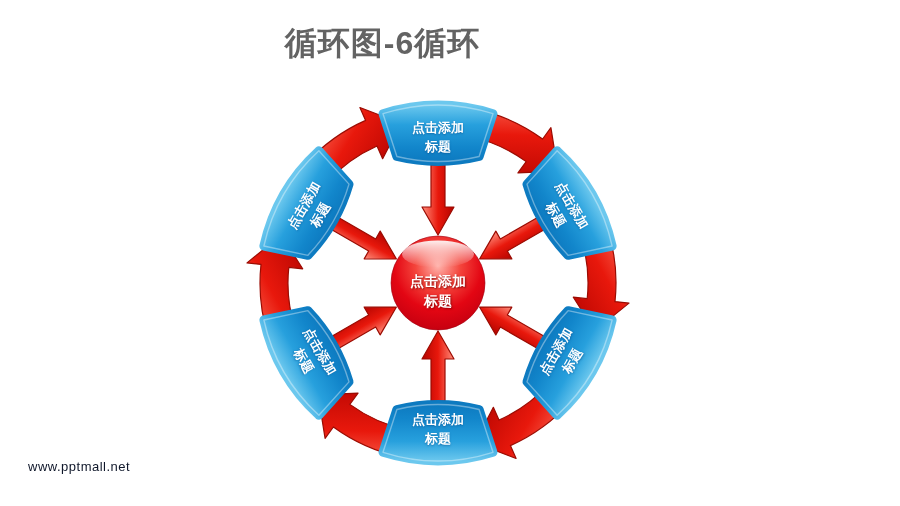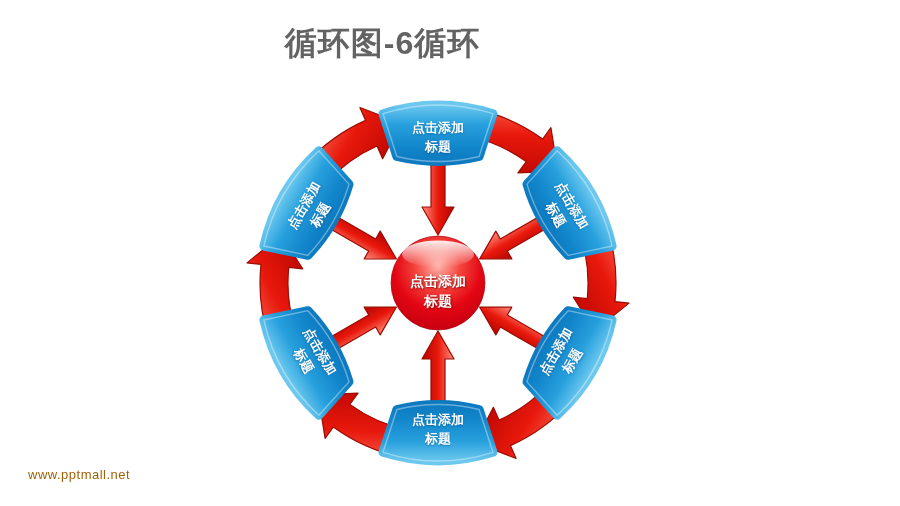--- a/index.html
+++ b/index.html
@@ -9,22 +9,22 @@
   }
   .slide-title{
     position:absolute;left:50%;top:22px;transform:translateX(-50%);
     font-size:32px;font-weight:bold;color:#636363;letter-spacing:1px;white-space:nowrap;
   }
   .brand-logo{
     position:absolute;right:30px;top:20px;
     font-size:31px;font-weight:bold;color:#dbdbdb;letter-spacing:-1px;
   }
   .watermark{
-    position:absolute;left:28px;bottom:24px;
-    font-size:13px;color:#a16207;letter-spacing:.5px;
+    position:absolute;left:28px;bottom:32px;
+    font-size:13px;color:#0f172a;letter-spacing:.5px;
   }
   svg.diagram{position:absolute;left:0;top:0;}
   .seg-label{
     position:absolute;width:112px;text-align:center;
     font-size:13px;font-weight:bold;color:#ffffff;line-height:19px;
     text-shadow:0 1px 2px rgba(0,60,120,.45);
     pointer-events:none;
   }
   .seg-label span{display:block;}
   .seg-label{transform:translate(-50%,-50%) rotate(var(--r,0deg));}

